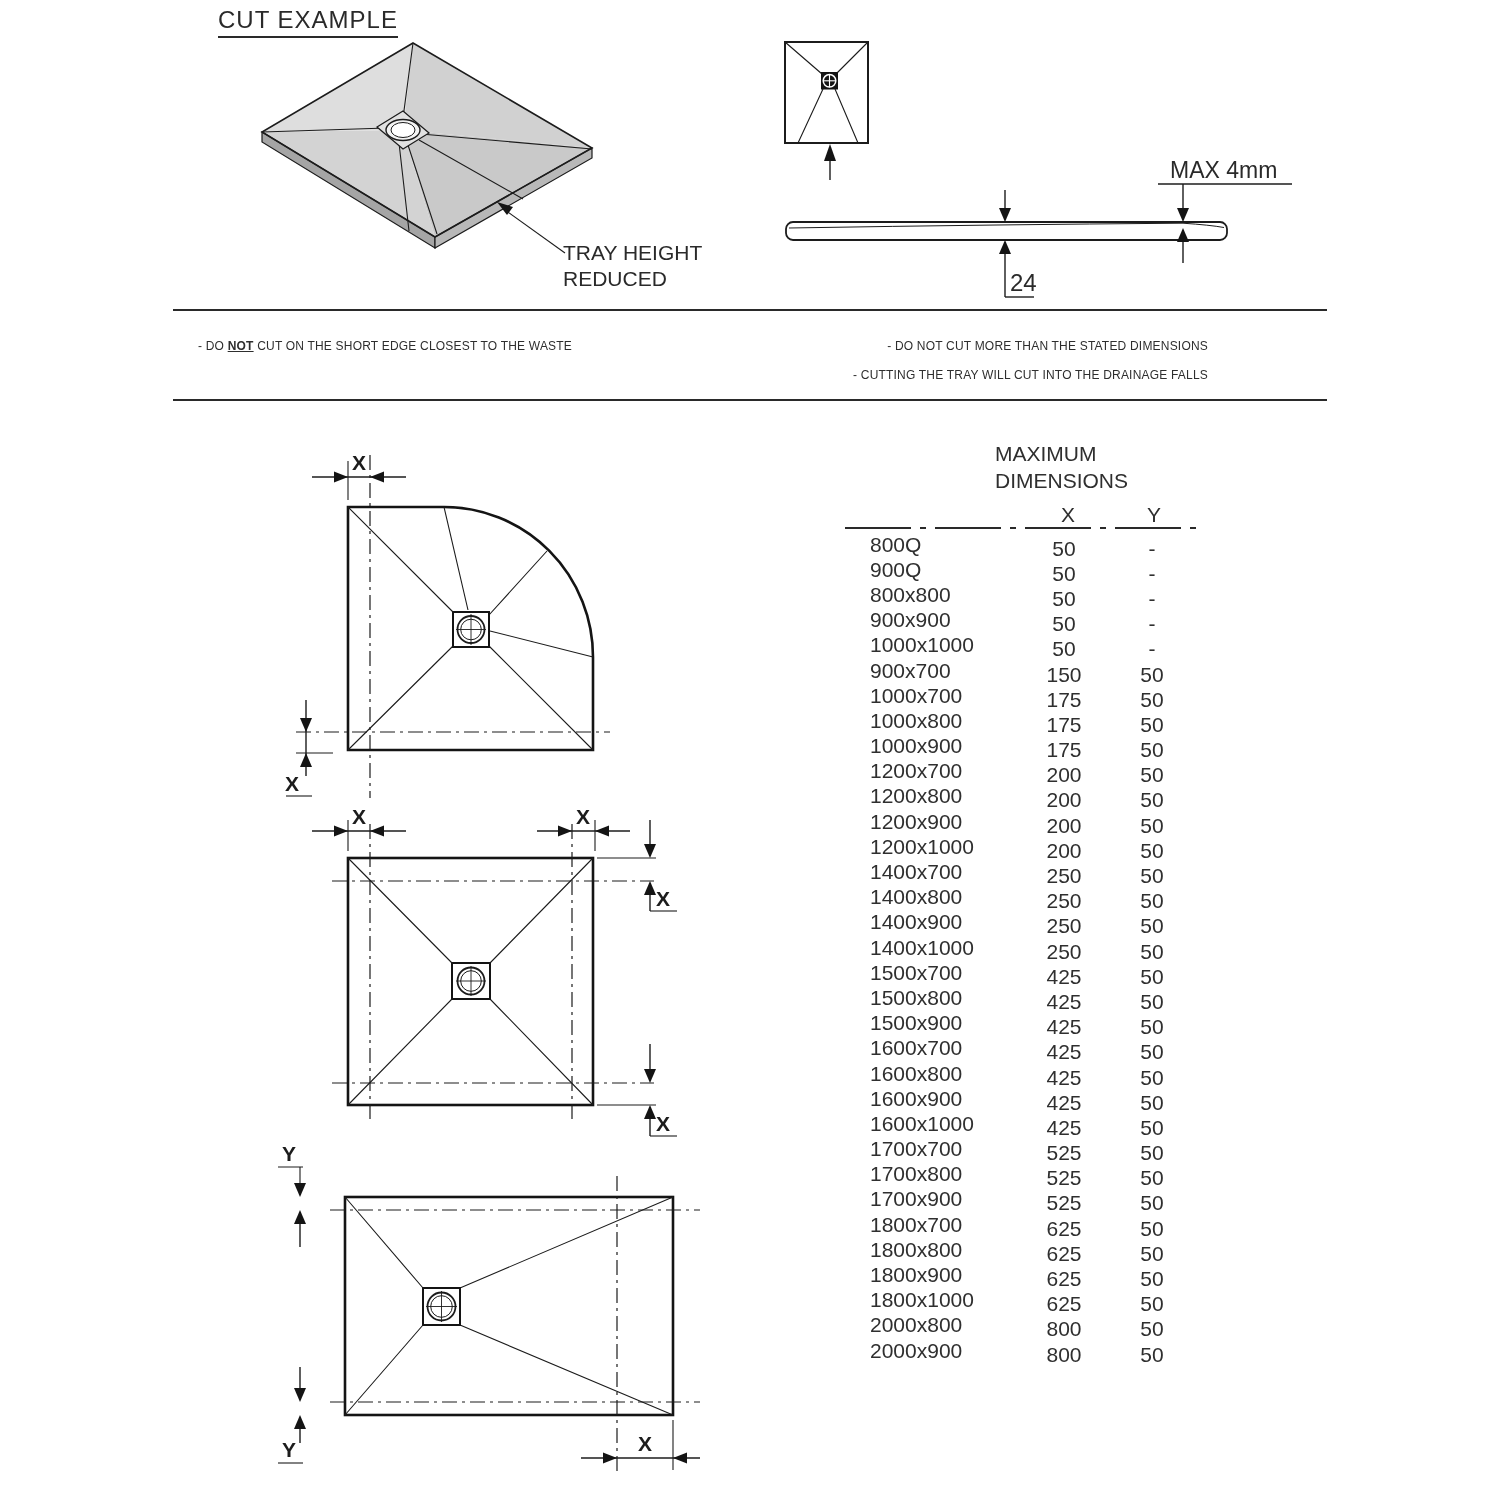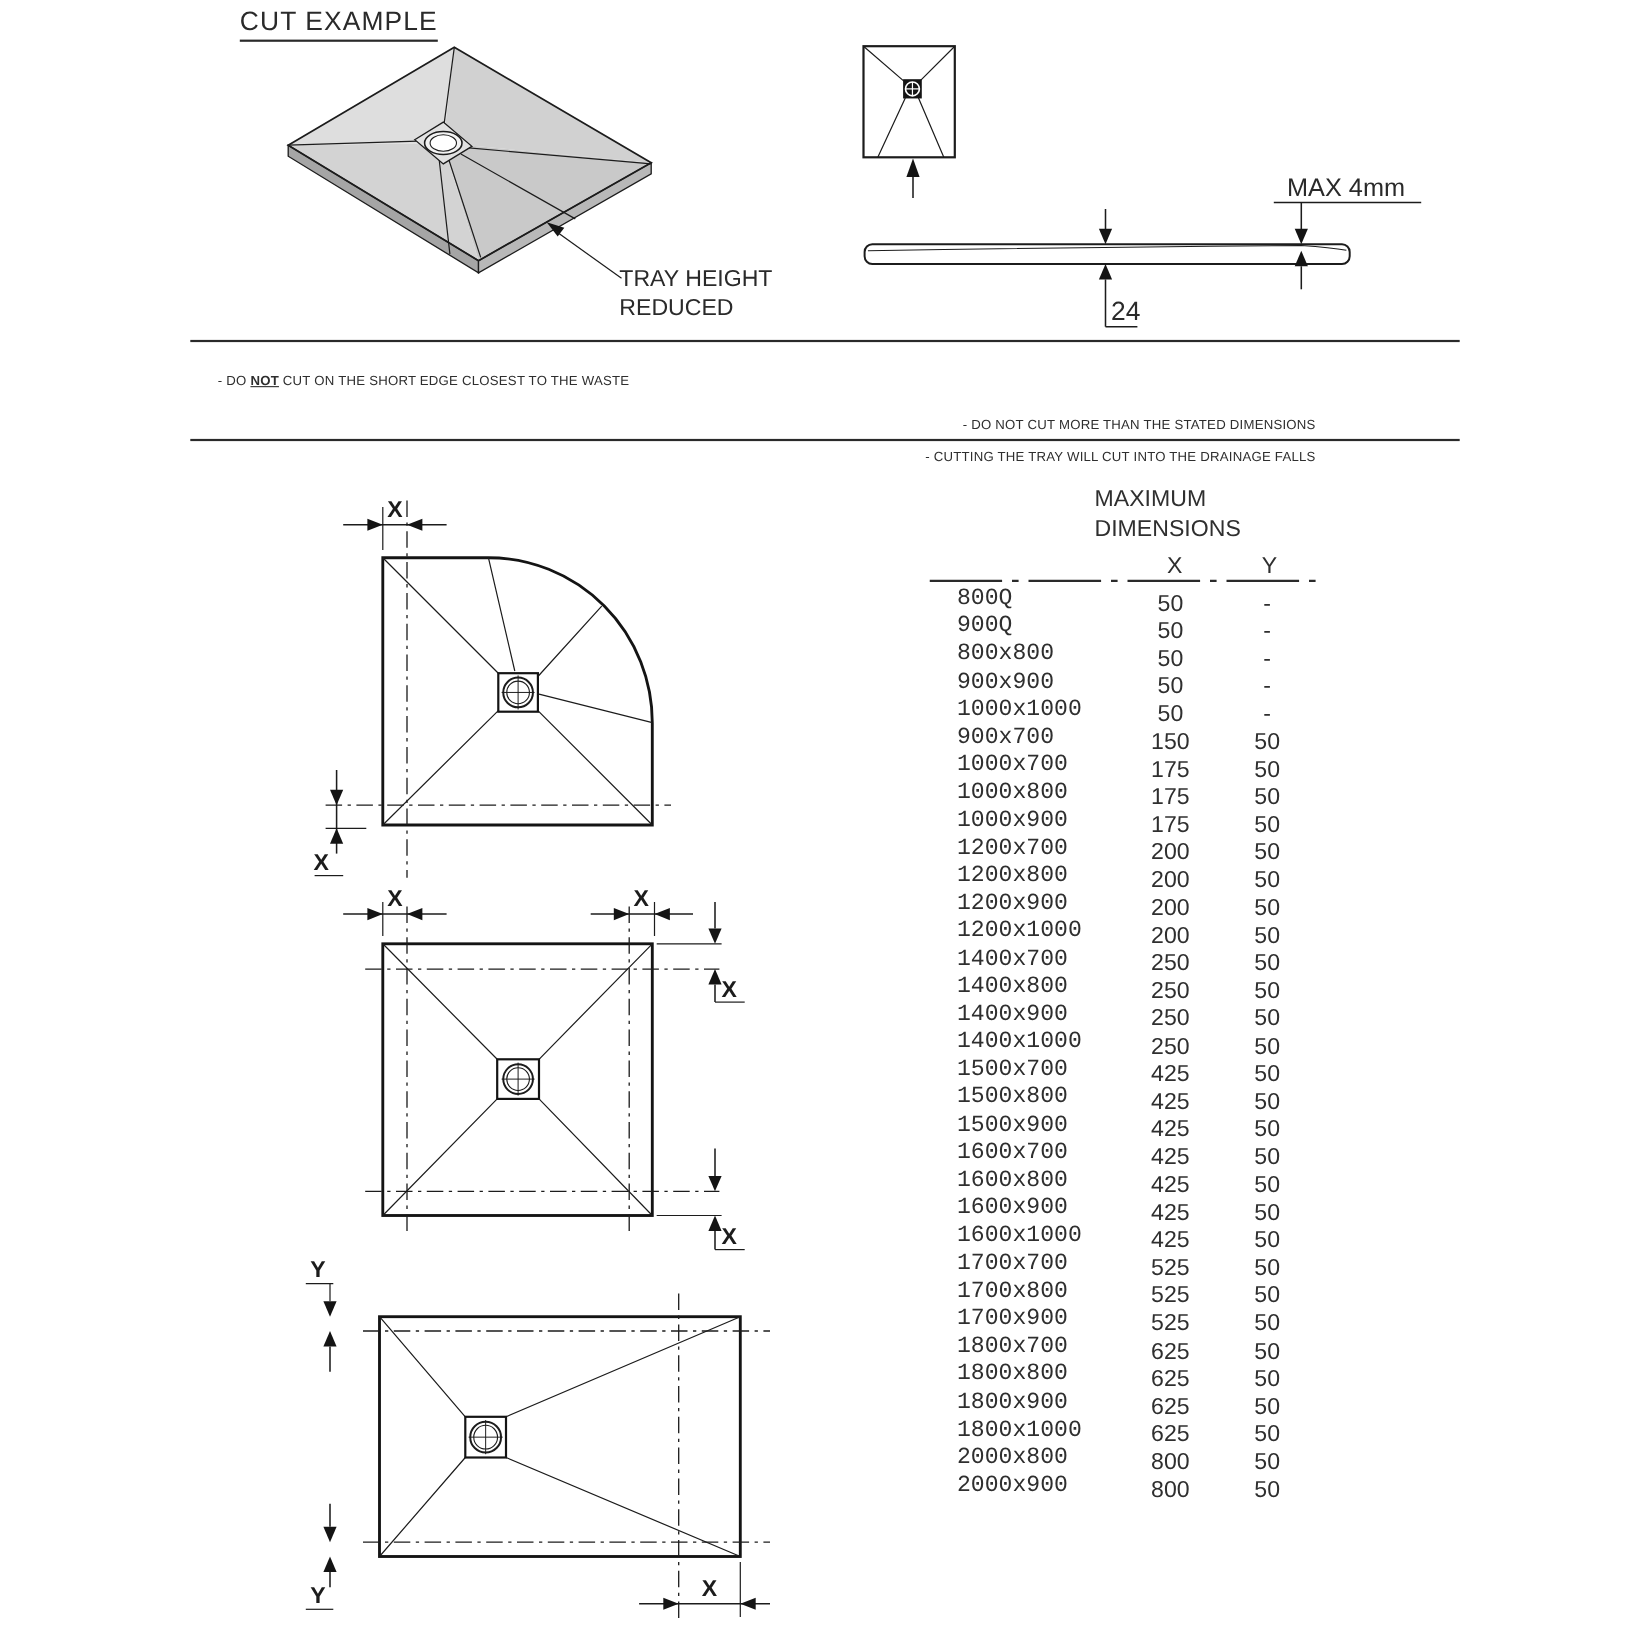--- a/index.html
+++ b/index.html
@@ -5,40 +5,40 @@
   html,body{margin:0;padding:0;background:#ffffff;}
   .page{position:relative;width:1500px;height:1500px;background:#ffffff;overflow:hidden;
         font-family:"Liberation Sans", sans-serif;color:#2a2a2a;}
   .title{position:absolute;left:218px;top:6px;font-size:24px;letter-spacing:1px;
          color:#2a2a2a;border-bottom:2px solid #2a2a2a;padding-bottom:2px;}
   .rule{position:absolute;left:173px;width:1154px;height:0;border-top:2px solid #2a2a2a;}
   .rule-top{top:309px;}
   .rule-bottom{top:399px;}
   .warn{position:absolute;font-size:12px;line-height:29px;letter-spacing:0.2px;color:#2e2e2e;}
   .warn-left{left:198px;top:332px;text-align:left;}
-  .warn-right{right:304px;top:332px;text-align:right;margin-top:40px;}
+  .warn-right{right:292px;top:332px;text-align:right;}
   .warn .b{font-weight:bold;text-decoration:underline;}
   svg.overlay{position:absolute;left:0;top:0;width:1500px;height:1500px;pointer-events:none;}
   svg .dashdot{stroke:#1c1c1c;stroke-width:1.2;stroke-dasharray:15 5 3 5;fill:none;}
   svg .thin{stroke:#1c1c1c;stroke-width:1.1;fill:none;}
   svg .med{stroke:#1c1c1c;stroke-width:1.4;fill:none;}
   svg .bold{stroke:#141414;stroke-width:2.6;fill:#ffffff;}
   svg .arr{fill:#141414;stroke:none;}
   svg text{fill:#2a2a2a;font-family:"Liberation Sans",sans-serif;}
   svg .dim-label{font-size:21px;font-weight:bold;fill:#1c1c1c;}
   svg .note{font-size:21px;}
   
   .dims-table{position:absolute;left:845px;top:438px;width:365px;font-size:21px;color:#2f2f2f;}
   .t-head{position:absolute;left:150px;top:2px;width:230px;line-height:27px;}
   .col-x{position:absolute;left:193px;top:65px;width:60px;text-align:center;}
   .col-y{position:absolute;left:279px;top:65px;width:60px;text-align:center;}
   .t-rule{position:absolute;left:0;top:88px;width:356px;height:4px;}
   .t-body{position:absolute;left:0;top:94px;width:365px;}
   .t-row{display:flex;height:25.2px;align-items:center;}
-  .t-model{width:150px;padding-left:25px;white-space:nowrap;font-family:Liberation Mono, monospace;}
+  .t-model{width:150px;padding-left:25px;white-space:nowrap;}
   .t-x{width:88px;text-align:center;position:relative;top:4px;}
   .t-y{width:88px;text-align:center;position:relative;top:4px;}
 </style>
 </head>
 <body>
 
 <div class="page">
 
   <div class="title">CUT EXAMPLE</div>
 

